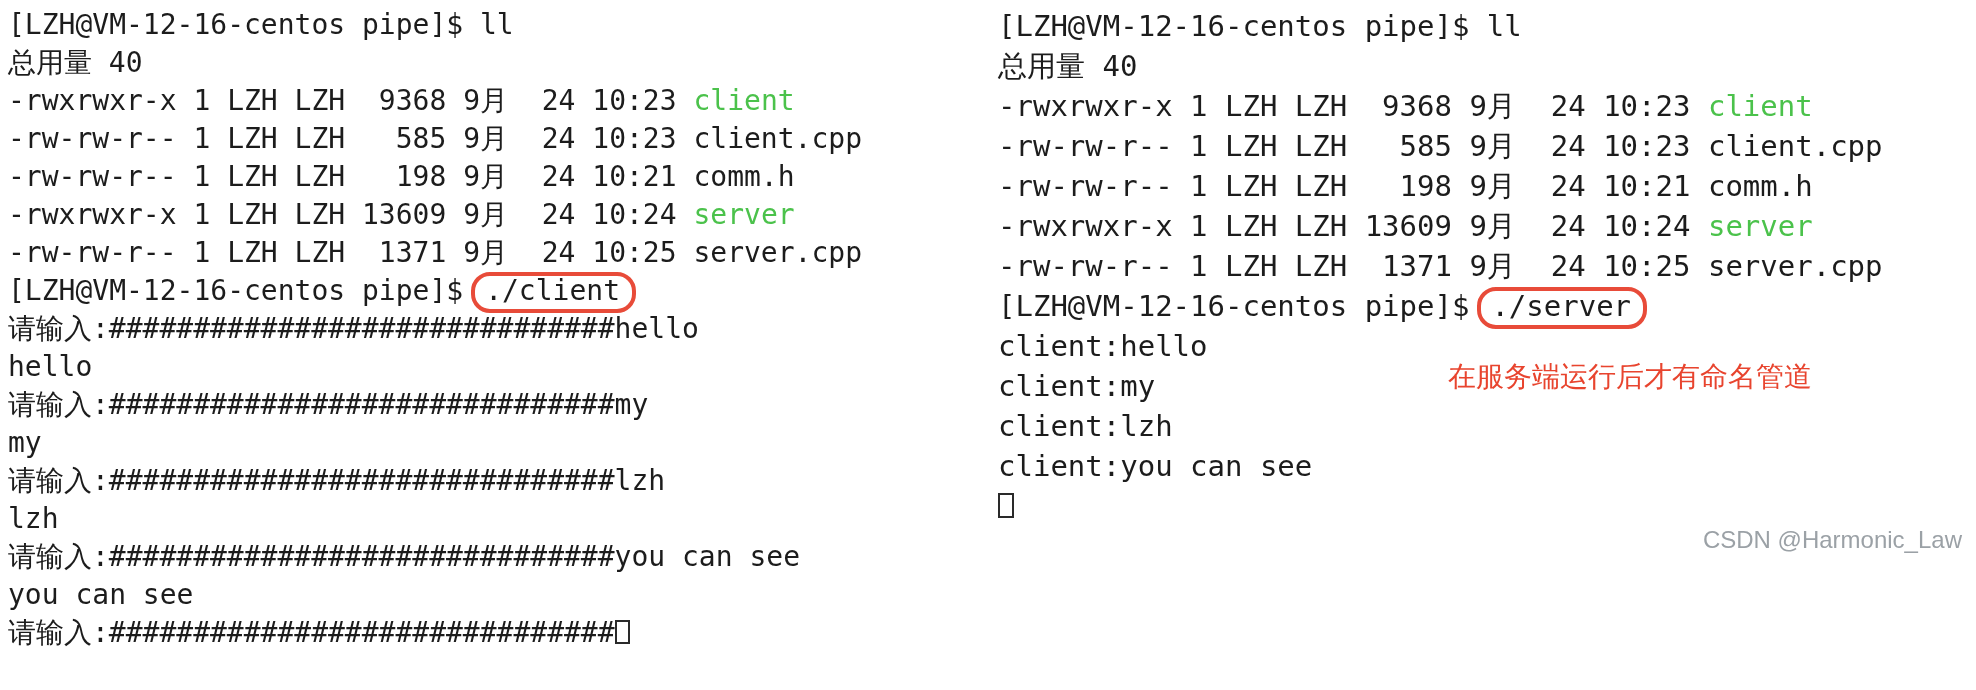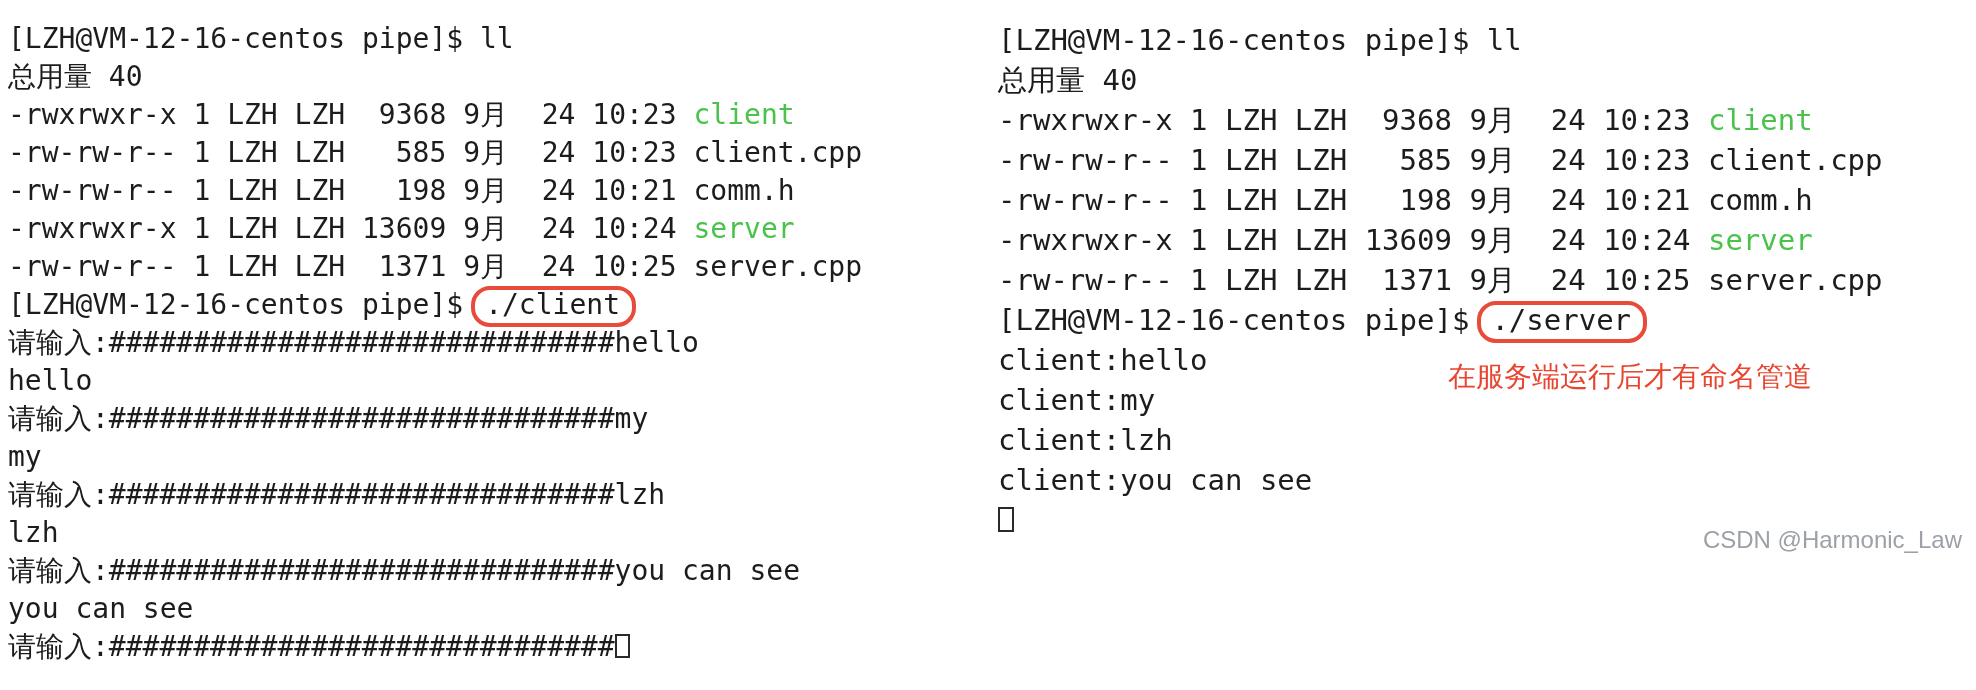--- a/index.html
+++ b/index.html
@@ -20,21 +20,20 @@
     position: relative;
     background: var(--background);
     overflow: hidden;
     font-family: "DejaVu Sans Mono", monospace;
     color: var(--text);
   }
   .terminal {
     position: absolute;
     white-space: pre;
     top: 6px;
-    margin-top: 14px;
   }
   #left-terminal {
     left: 8px;
     font-size: 28px;
     line-height: 38px;
   }
   #right-terminal {
     left: 998px;
     font-size: 29px;
     line-height: 40px;

